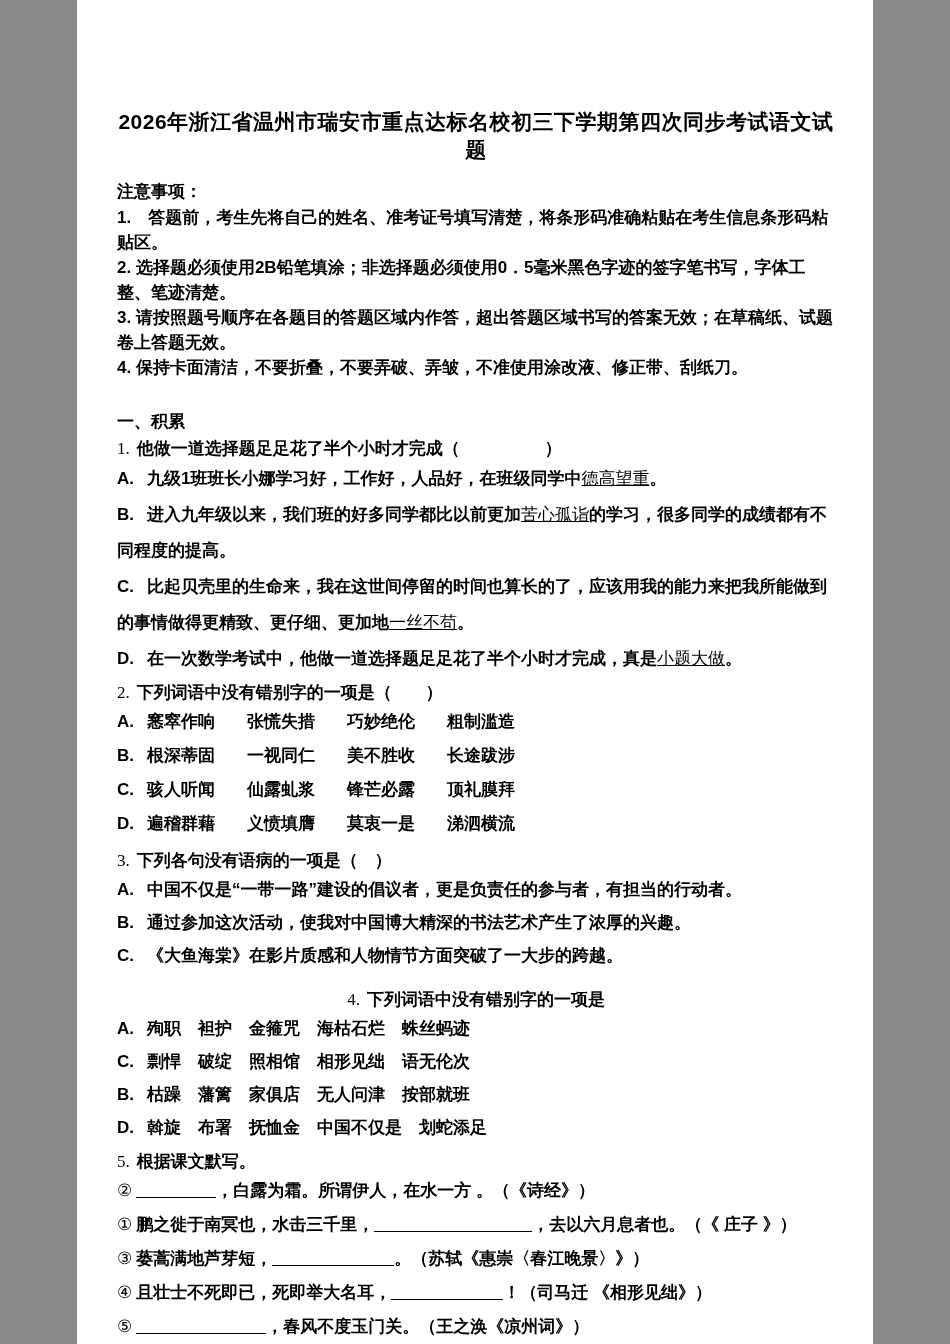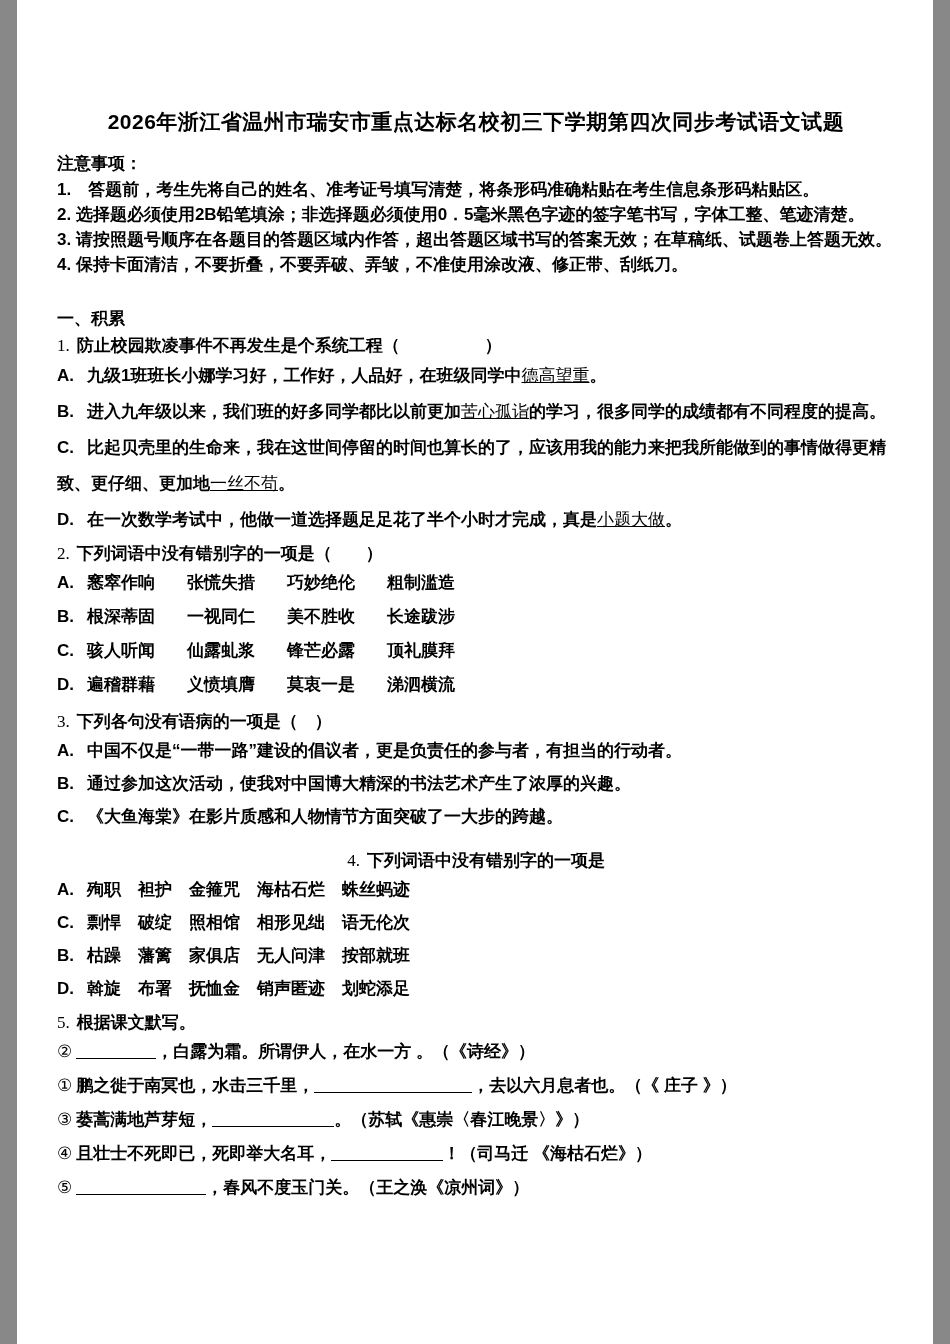--- a/index.html
+++ b/index.html
@@ -1,17 +1,17 @@
 <!DOCTYPE html>
 <html><head>
 <meta charset="utf-8">
 <style>
   html,body{margin:0;padding:0;background:#888;}
   .page{
-    position:relative;width:916px;height:1344px;margin:0 auto;
+    position:relative;width:796px;height:1344px;margin:0 auto;
     background:#ffffff;color:#000000;overflow:hidden;
     font-family:"Liberation Sans","DejaVu Sans",sans-serif;
   }
   .content{padding:0 38px 0 40px;}
   .title{
     margin:0;padding-top:108px;text-align:center;
     font-size:21px;line-height:28px;font-weight:800;letter-spacing:0.5px;
   }
   .notices{margin-top:15px;font-size:17px;font-weight:600;}
   .notice-heading{line-height:26px;}
@@ -59,21 +59,21 @@
       <div class="notice-item">1.　答题前，考生先将自己的姓名、准考证号填写清楚，将条形码准确粘贴在考生信息条形码粘贴区。</div>
       <div class="notice-item">2. 选择题必须使用2B铅笔填涂；非选择题必须使用0．5毫米黑色字迹的签字笔书写，字体工整、笔迹清楚。</div>
       <div class="notice-item">3. 请按照题号顺序在各题目的答题区域内作答，超出答题区域书写的答案无效；在草稿纸、试题卷上答题无效。</div>
       <div class="notice-item">4. 保持卡面清洁，不要折叠，不要弄破、弄皱，不准使用涂改液、修正带、刮纸刀。</div>
     </div>
 
     <div class="section-heading">一、积累</div>
 
     <div>
       <div class="stem">
-        <span class="qnum">1.</span><span>防止校园欺凌事件不再发生是个系统工程（　　　　　）</span>
+        <span class="qnum">1.</span><span>他做一道选择题足足花了半个小时才完成（　　　　　）</span>
       </div>
       <div class="opts">
         <p class="opt"><span class="olabel">A.</span><span>九级1班班长小娜学习好，工作好，人品好，在班级同学中</span><span class="em">德高望重</span><span>。</span></p>
         <p class="opt"><span class="olabel">B.</span><span>进入九年级以来，我们班的好多同学都比以前更加</span><span class="em">苦心孤诣</span><span>的学习，很多同学的成绩都有不同程度的提高。</span></p>
         <p class="opt"><span class="olabel">C.</span><span>比起贝壳里的生命来，我在这世间停留的时间也算长的了，应该用我的能力来把我所能做到的事情做得更精致、更仔细、更加地</span><span class="em">一丝不苟</span><span>。</span></p>
         <p class="opt"><span class="olabel">D.</span><span>在一次数学考试中，他做一道选择题足足花了半个小时才完成，真是</span><span class="em">小题大做</span><span>。</span></p>
       </div>
     </div>
 
     <div>
@@ -100,31 +100,31 @@
     </div>
 
     <div>
       <div class="stem mt16">
         <span class="qnum">4.</span><span>下列词语中没有错别字的一项是</span>
       </div>
       <div class="opts lh33">
         <p class="opt"><span class="olabel">A.</span><span class="w4">殉职</span><span class="w4">袒护</span><span class="w4">金箍咒</span><span class="w4">海枯石烂</span><span>蛛丝蚂迹</span></p>
         <p class="opt"><span class="olabel">C.</span><span class="w4">剽悍</span><span class="w4">破绽</span><span class="w4">照相馆</span><span class="w4">相形见绌</span><span>语无伦次</span></p>
         <p class="opt"><span class="olabel">B.</span><span class="w4">枯躁</span><span class="w4">藩篱</span><span class="w4">家俱店</span><span class="w4">无人问津</span><span>按部就班</span></p>
-        <p class="opt"><span class="olabel">D.</span><span class="w4">斡旋</span><span class="w4">布署</span><span class="w4">抚恤金</span><span class="w4">销声匿迹</span><span>划蛇添足</span></p>
+        <p class="opt"><span class="olabel">D.</span><span class="w4">斡旋</span><span class="w4">布署</span><span class="w4">抚恤金</span><span class="w4">中国不仅是</span><span>划蛇添足</span></p>
       </div>
     </div>
 
     <div>
       <div class="stem mt6">
         <span class="qnum">5.</span><span>根据课文默写。</span>
       </div>
       <div class="mw-items">
         <p class="mw-line"><span class="circ">②</span><span></span><span class="blank b2"></span><span>，白露为霜。所谓伊人，在水一方 。（《诗经》）</span></p>
         <p class="mw-line"><span class="circ">①</span><span>鹏之徙于南冥也，水击三千里，</span><span class="blank b1"></span><span>，去以六月息者也。（《 庄子 》）</span></p>
         <p class="mw-line"><span class="circ">③</span><span>蒌蒿满地芦芽短，</span><span class="blank b3"></span><span>。（苏轼《惠崇〈春江晚景〉》）</span></p>
-        <p class="mw-line"><span class="circ">④</span><span>且壮士不死即已，死即举大名耳，</span><span class="blank b4"></span><span>！（司马迁 《海枯石烂》）</span></p>
+        <p class="mw-line"><span class="circ">④</span><span>且壮士不死即已，死即举大名耳，</span><span class="blank b4"></span><span>！（司马迁 《相形见绌》）</span></p>
         <p class="mw-line"><span class="circ">⑤</span><span></span><span class="blank b5"></span><span>，春风不度玉门关。（王之涣《凉州词》）</span></p>
       </div>
     </div>
 
   </div>
 </div>
 
 </body></html>

